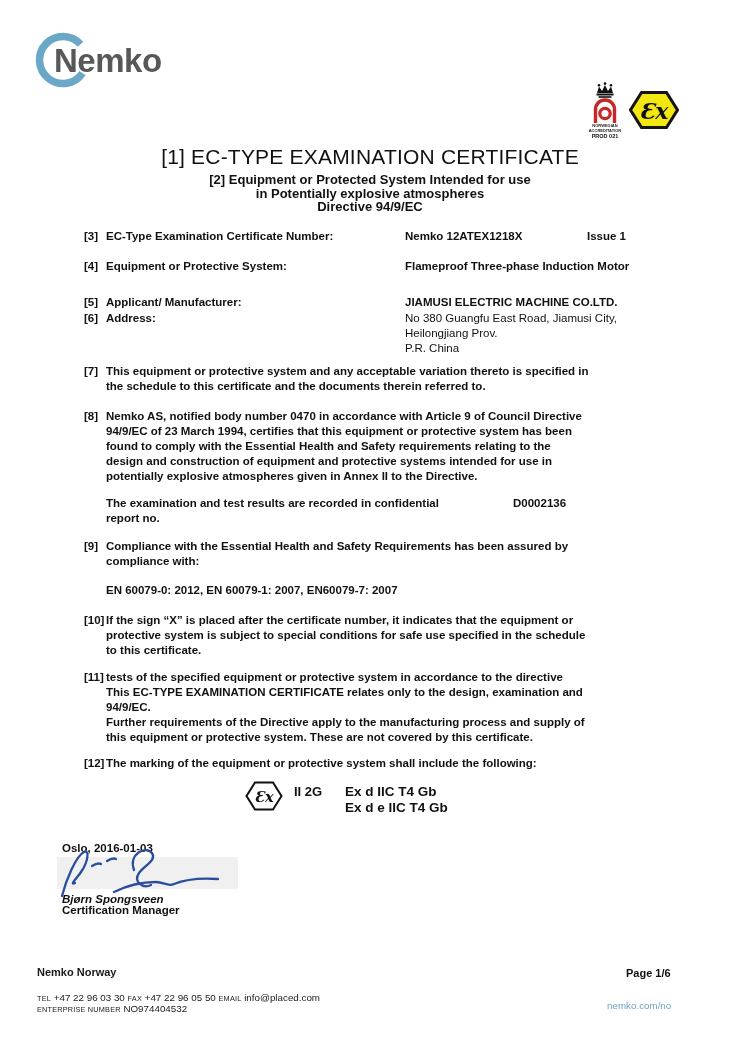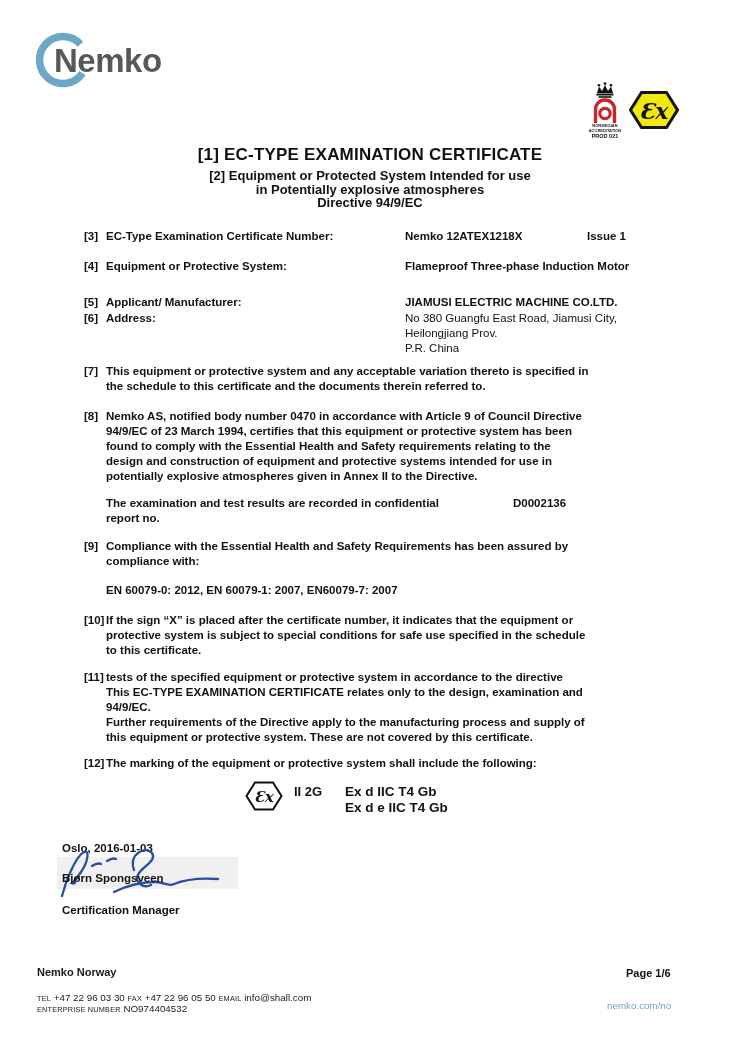--- a/index.html
+++ b/index.html
@@ -9,21 +9,21 @@
   }
   .abs{position:absolute;}
   
   .logo{left:33px; top:28px; width:175px; height:64px;}
   .acc-logo{left:586px; top:82px; width:38px; text-align:center;}
   .acc-txt{font-size:4px; line-height:4.5px; font-weight:700; color:#222; letter-spacing:0;}
   .acc-prod{font-size:5.5px; line-height:7px; font-weight:700; color:#111;}
   .ex-logo{left:629px; top:91px;}
   
   .title{left:0; top:145px; width:740px; text-align:center;}
-  .t1{font-size:17px; font-weight:700; letter-spacing:0.2px;}
+  .t1{font-size:21px; font-weight:400; letter-spacing:0.2px;}
   .tsub{font-size:13px; line-height:13.5px; font-weight:700; margin-top:4px;}
   
   .row{left:0; width:740px; height:0;}
   .bt{font-size:11.5px; line-height:15px; font-weight:700; white-space:nowrap;}
   .reg{font-weight:400;}
   .cnum{left:84px; top:0;}
   .clbl{left:106px; top:0;}
   .cval{left:405px; top:0;}
   .cissue{left:587px; top:0;}
   .row3{top:229px;} .row4{top:259px;} .row5{top:295px;} .row6{top:311px;}
@@ -35,21 +35,21 @@
   .std{left:106px; top:583px;} .p10{top:613px;} .p11{top:670px;} .p12{top:756px;}
   .repnum{position:absolute; left:407px; top:0;}
   
   .mark-hex{left:245px; top:781px;}
   .mark-cat{left:294px; top:784px; font-size:13px; font-weight:700;}
   .mark-codes{left:345px; top:784px; font-size:13.5px; line-height:15.5px; font-weight:700; white-space:nowrap;}
   
   .oslo{left:62px; top:841px;}
   .sigbox{left:57px; top:857px; width:181px; height:32px; background:#f0f0f1;}
   .sig{left:52px; top:844px;}
-  .signer{left:62px; top:871px;}
+  .signer{left:62px; top:892px;font-style:italic;}
   .signer-title{left:62px; top:903px;}
   
   .ft{font-size:9.8px; line-height:11px; color:#1a1a1a; white-space:nowrap;}
   .f-company{left:37px; top:967px; font-size:11px; font-weight:700;}
   .f-address{left:37px; top:981px;}
   .f-contact{left:37px; top:992px;}
   .f-enterprise{left:37px; top:1003px;}
   .sc{font-size:7.3px; letter-spacing:0.2px;}
   .f-page{left:626px; top:967px; font-size:11px; font-weight:700;}
   .f-web{left:607px; top:1000px; color:#6fa3c4;}
@@ -207,21 +207,21 @@
   <div class="abs signer bt">Bjørn Spongsveen</div>
   <div class="abs signer-title bt">Certification Manager</div>
 
   <div class="abs f-company ft">Nemko Norway</div>
   <div class="abs f-contact ft">
     <span class="sc">TEL</span>
     <span>+47 22 96 03 30</span>
     <span class="sc">FAX</span>
     <span>+47 22 96 05 50</span>
     <span class="sc">EMAIL</span>
-    <span>info@shall.com</span>
+    <span>info@placed.com</span>
   </div>
   <div class="abs f-enterprise ft">
     <span class="sc">ENTERPRISE NUMBER</span>
     <span>NO974404532</span>
   </div>
   <div class="abs f-page">Page 1/6</div>
   <div class="abs f-web ft">nemko.com/no</div>
 
 </div>
 

